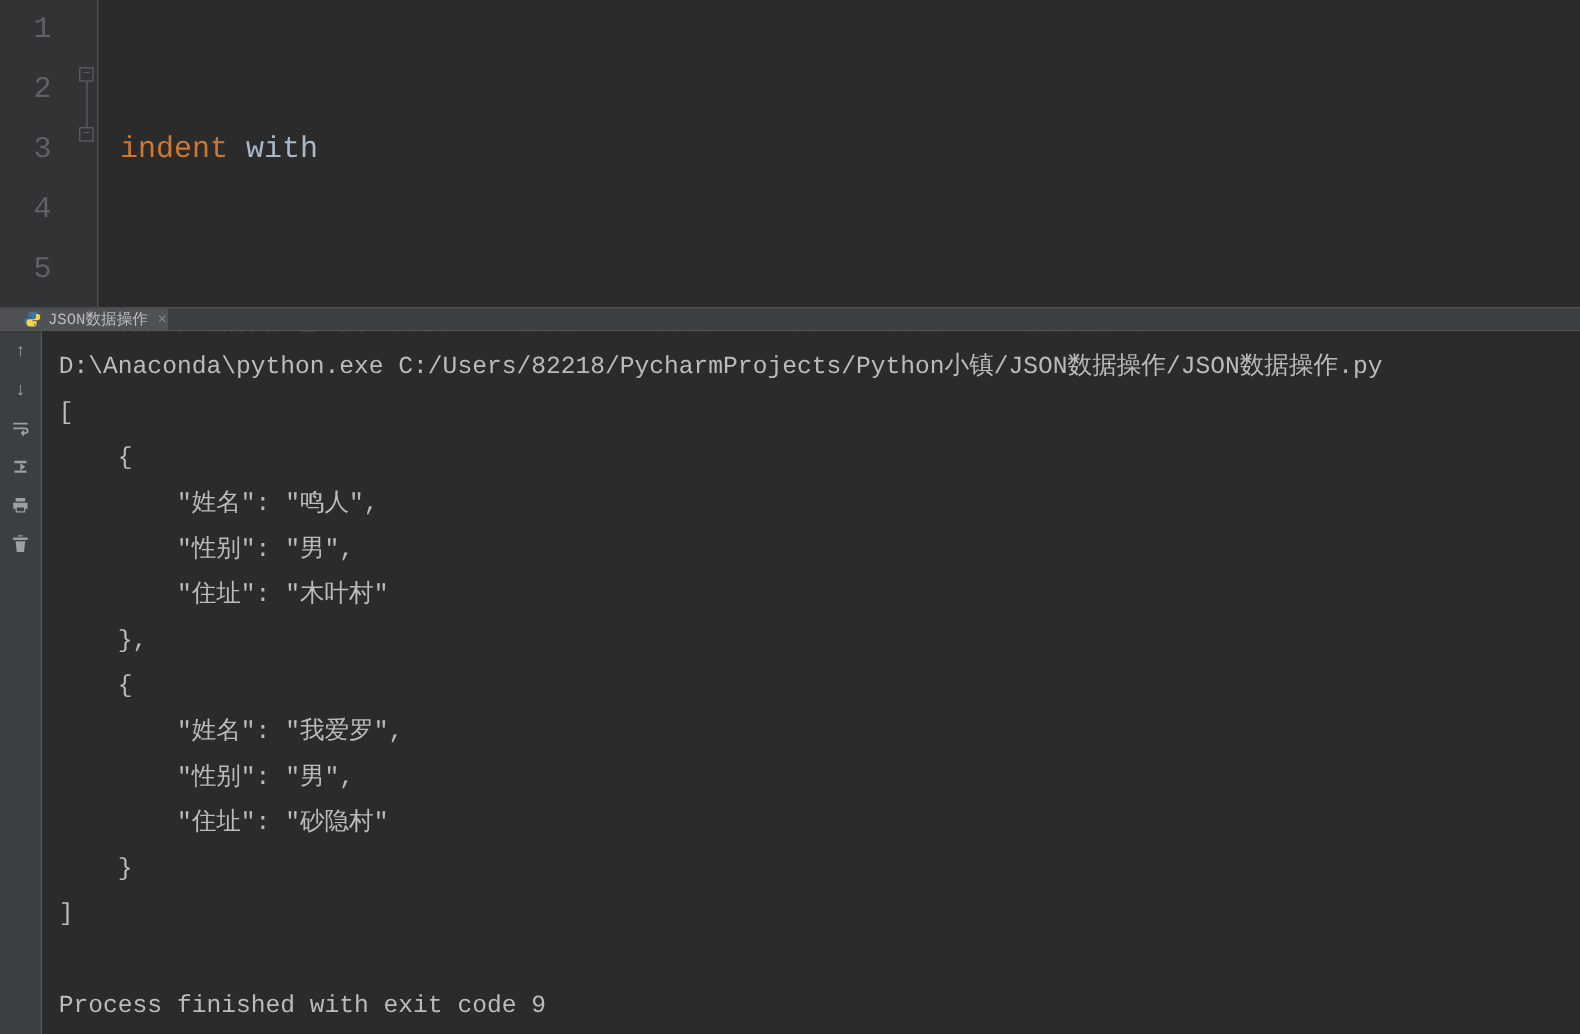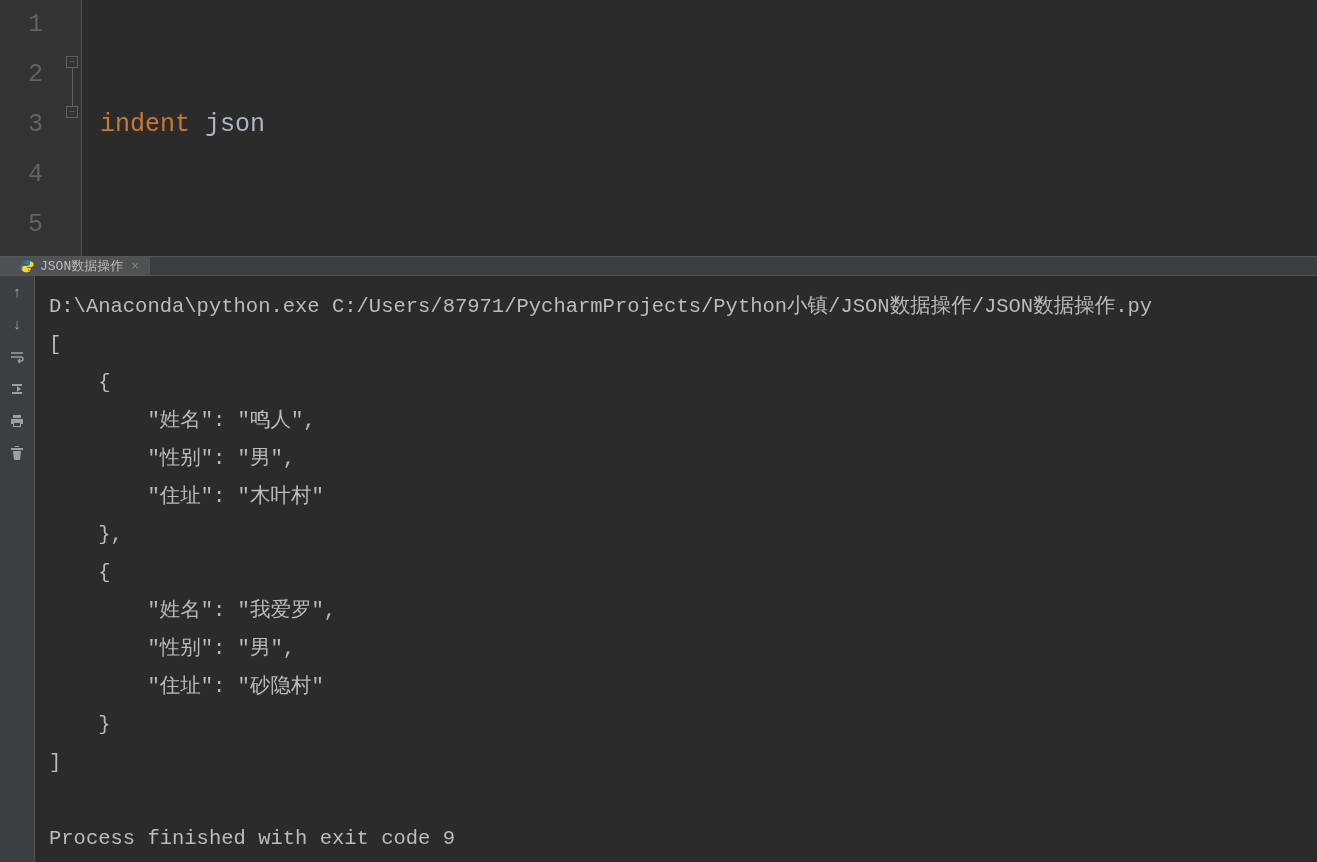--- a/index.html
+++ b/index.html
@@ -73,21 +73,21 @@
     border-top: 1px solid #555;
     border-bottom: 1px solid #555;
     display: flex;
     align-items: center;
     font-size: 13px;
   }
   .run-tab {
     display: flex;
     align-items: center;
     gap: 6px;
-    padding: 0 10px 0 20px;
+    padding: 0 0 0 20px;
     height: 100%;
     background: #4e5254;
     color: #bbbbbb;
     border-right: 1px solid #555;
   }
   .py-icon {
     width: 14px; height: 14px;
     display: inline-flex; align-items:center; justify-content:center;
   }
   .close-x {
@@ -138,21 +138,21 @@
     <div class="ln">3</div>
     <div class="ln">4</div>
     <div class="ln">5</div>
     <div class="fold-region">
       <div class="fold-top">−</div>
       <div class="fold-line"></div>
       <div class="fold-bot">−</div>
     </div>
   </div>
   <div class="code-area">
-    <div class="code-line"><span class="kw">indent</span><span class="ident"> json</span></div>
+    <div class="code-line"><span class="kw">indent</span><span class="ident"> with</span></div>
     <div class="code-line"><span class="ident">dict_data </span><span class="op">=</span><span class="ident"> [{</span><span class="str">'姓名'</span><span class="op">: </span><span class="str">'鸣人'</span><span class="op">, </span><span class="str">'性别'</span><span class="op">: </span><span class="str">'男'</span><span class="op">, </span><span class="str">'住址'</span><span class="op">: </span><span class="str">'木叶村'</span><span class="ident">},</span></div>
     <div class="code-line"><span class="ident">             {</span><span class="str">'姓名'</span><span class="op">: </span><span class="str">'我爱罗'</span><span class="op">, </span><span class="str">'性别'</span><span class="op">: </span><span class="str">'男'</span><span class="op">, </span><span class="str">'住址'</span><span class="op">: </span><span class="str">'砂隐村'</span><span class="ident">}]</span></div>
     <div class="code-line"><span class="ident">json_data </span><span class="op">=</span><span class="ident"> json.dumps(dict_data</span><span class="op">, </span><span class="param">ensure_ascii</span><span class="op">=</span><span class="kw">False</span><span class="op">, </span><span class="param">indent</span><span class="op">=</span><span class="num">4</span><span class="ident">)</span></div>
     <div class="code-line"><span class="builtin">print</span><span class="ident">(json_data)</span></div>
   </div>
 </div>
 
 <div class="tab-bar">
   <div class="run-tab">
     <span class="py-icon">
@@ -184,21 +184,21 @@
       <svg width="16" height="16" viewBox="0 0 16 16" fill="#9aa0a6">
           <path d="M4 2h8v3H4zM2 6h12v5h-2v3H4v-3H2zM5 10h6v3H5z" fill-rule="evenodd"></path>
         </svg>
     </div>
     <div class="tool-btn">
       <svg width="14" height="16" viewBox="0 0 14 16" fill="#9aa0a6">
           <path d="M1 3h12v2H1zM3 6h8l-1 9H4zM5 1h4v1H5z"></path>
         </svg>
     </div>
   </div>
-  <div class="console"><span>D:\Anaconda\python.exe C:/Users/87971/PycharmProjects/Python小镇/JSON数据操作/JSON数据操作.py</span>
+  <div class="console"><span>D:\Anaconda\python.exe C:/Users/82218/PycharmProjects/Python小镇/JSON数据操作/JSON数据操作.py</span>
 <span>[
     {
         "姓名": "鸣人",
         "性别": "男",
         "住址": "木叶村"
     },
     {
         "姓名": "我爱罗",
         "性别": "男",
         "住址": "砂隐村"

